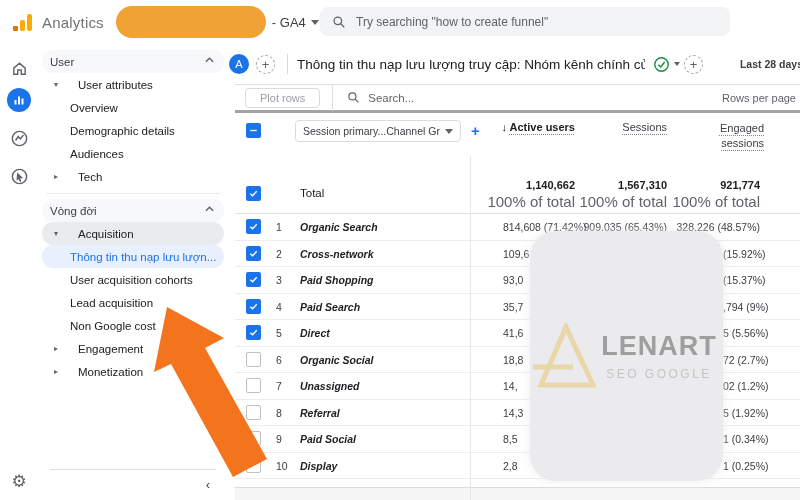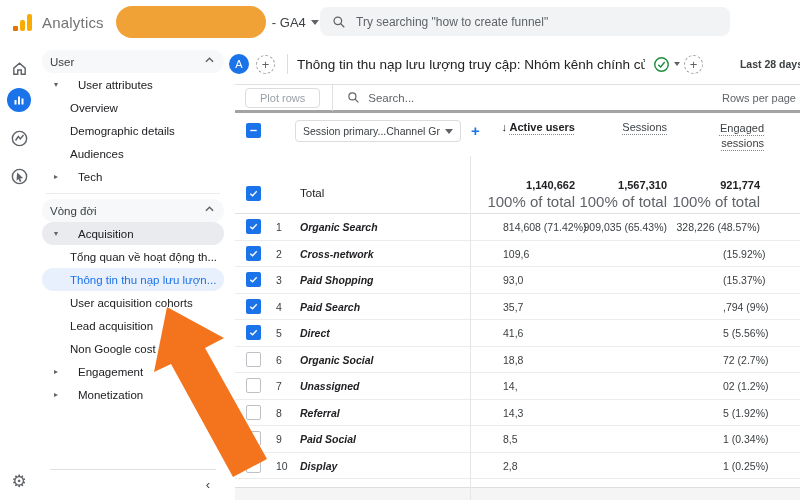--- a/index.html
+++ b/index.html
@@ -184,23 +184,20 @@
       <div class="sb-header sb-row">
         <span>Vòng đời</span>
         <svg class="chev" width="9" height="6" viewBox="0 0 10 6">
           <polyline points="1,5 5,1 9,5" fill="none" stroke="#5f6368" stroke-width="1.6"></polyline>
         </svg>
       </div>
       <div class="sb-branch sb-row active">
         <span class="arr">▾</span>
         <span class="lbl">Acquisition</span>
       </div>
-      <div class="sb-leaf sb-row">
-        <span>Tổng quan về hoạt động th...</span>
-      </div>
       <div class="sb-leaf sb-row selected">
         <span>Thông tin thu nạp lưu lượn...</span>
       </div>
       <div class="sb-leaf sb-row">
         <span>User acquisition cohorts</span>
       </div>
       <div class="sb-leaf sb-row">
         <span>Lead acquisition</span>
       </div>
       <div class="sb-leaf sb-row">
@@ -370,18 +367,26 @@
             <span class="rank">10</span>
             <span class="chan">Display</span>
             <span class="c-act">2,8</span>
             <span class="c-eng frag">1 (0.25%)</span>
           </div>
         </div>
       <div class="tfooter"></div>
     </div>
   </main>
 
+  <div class="wm">
+    <svg class="wm-tri" width="64" height="72" viewBox="0 0 64 72">
+      <path d="M33 4 L60 62 L8 62 Z" fill="none" stroke="#ead7a9" stroke-width="5"></path>
+      <line x1="0" y1="44" x2="40" y2="44" stroke="#ead7a9" stroke-width="5"></line>
+    </svg>
+    <div class="wm-name">LENART</div>
+    <div class="wm-sub">SEO GOOGLE</div>
+  </div>
 
   <svg class="arrow" width="800" height="500" viewBox="0 0 800 500">
     <polygon points="167,307 224,338 205,348 267,459 233,477 171,364 154,372" fill="#f4741d"></polygon>
   </svg>
 
 </div>
 
 </body></html>

